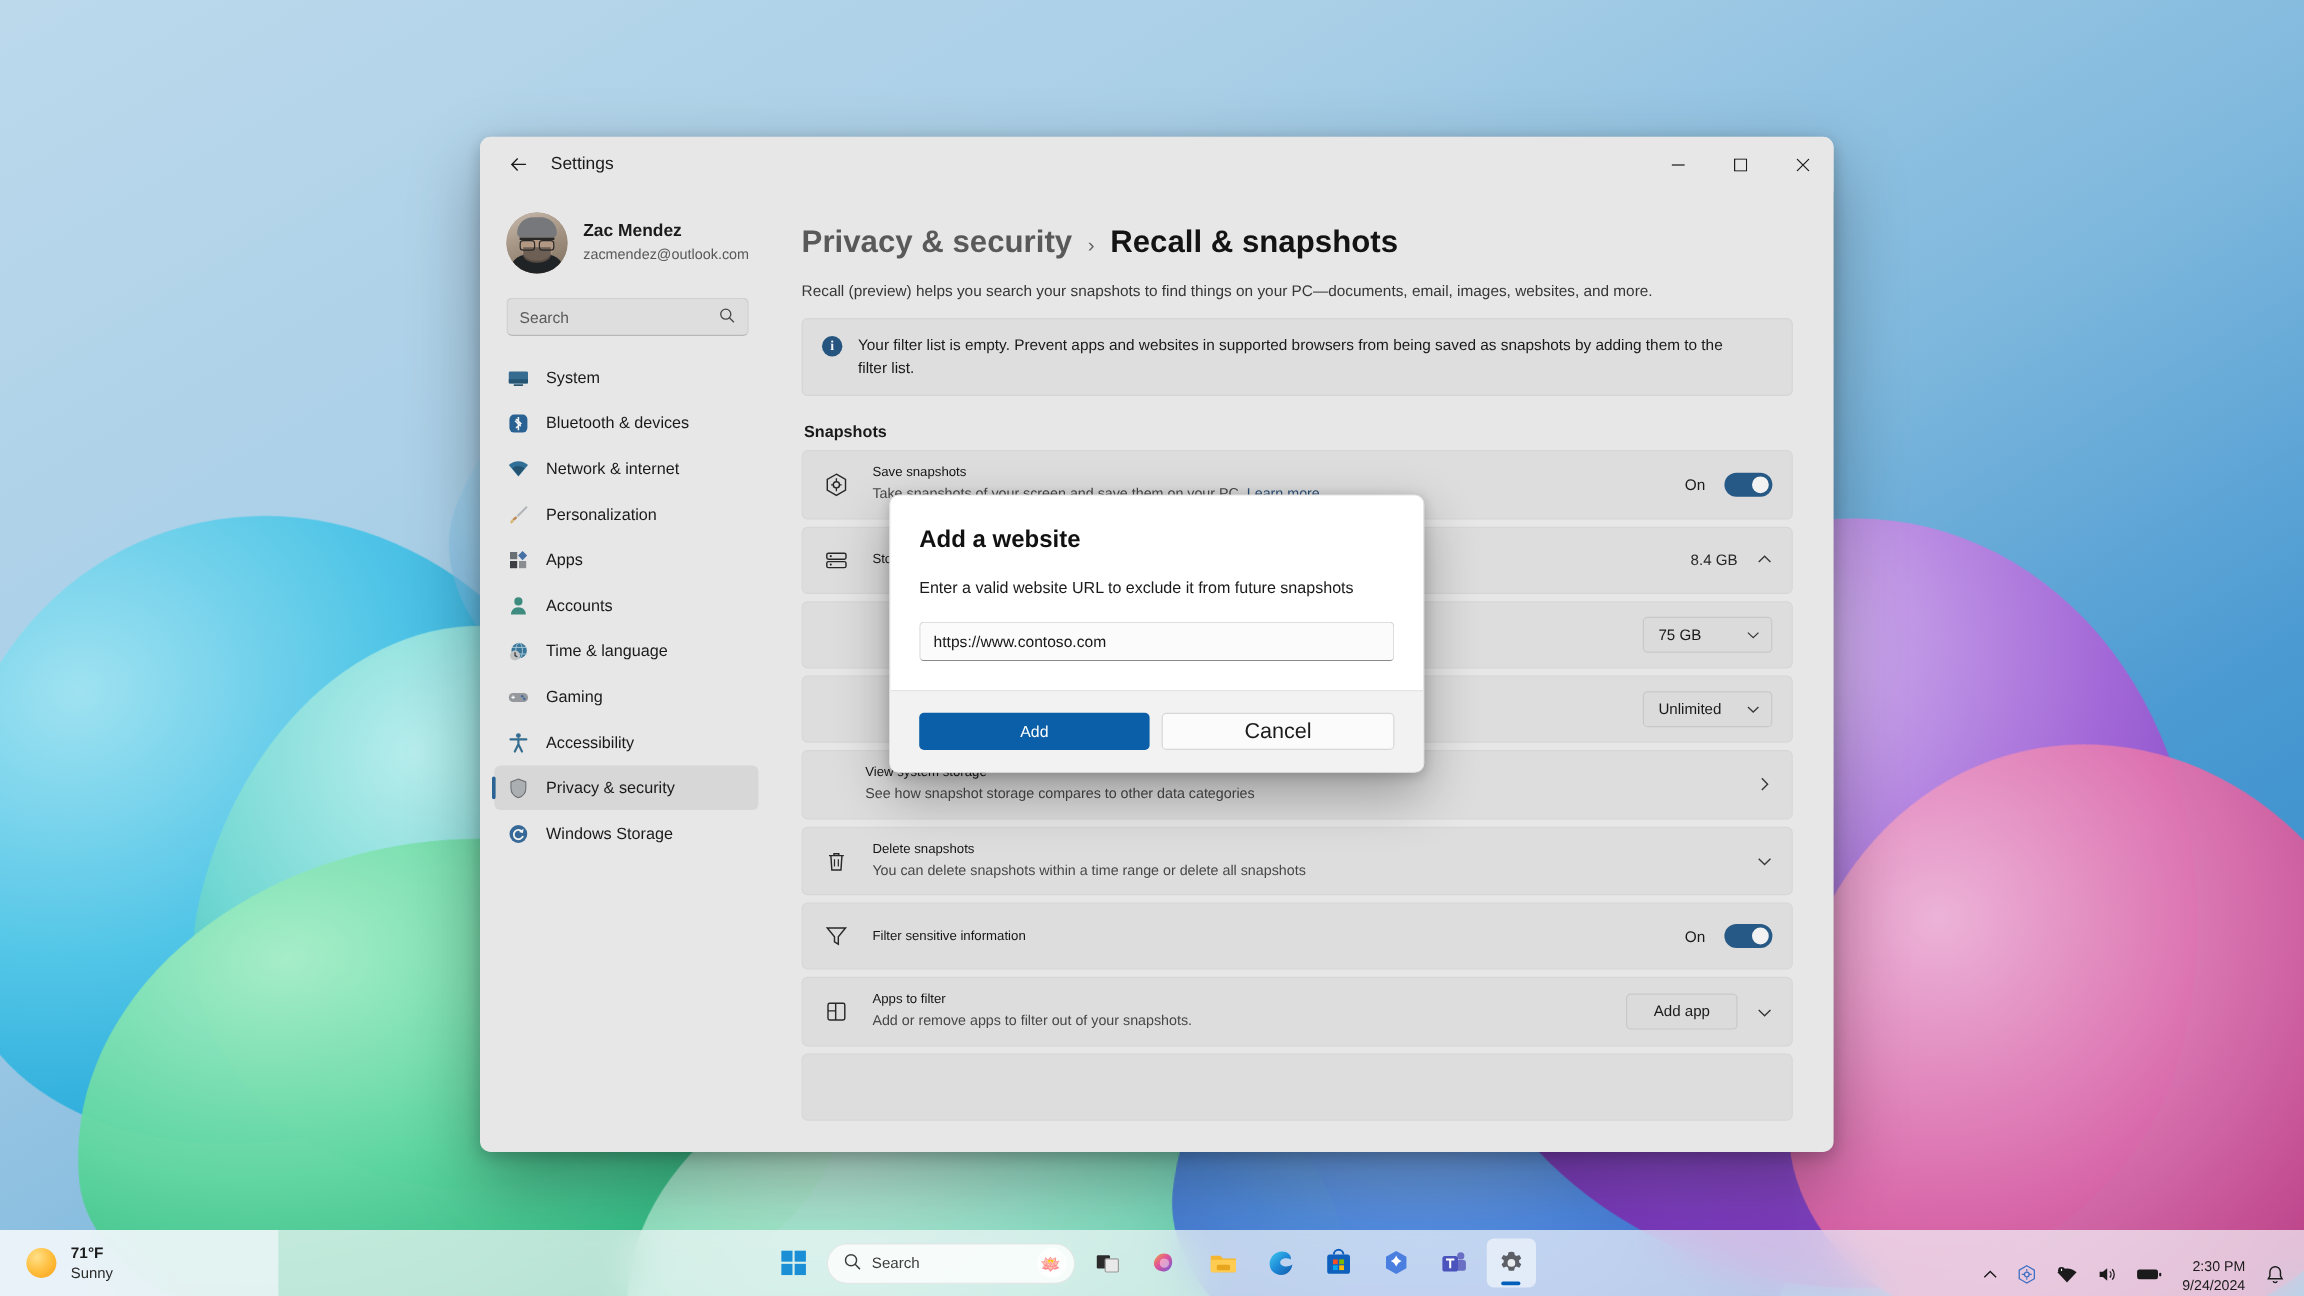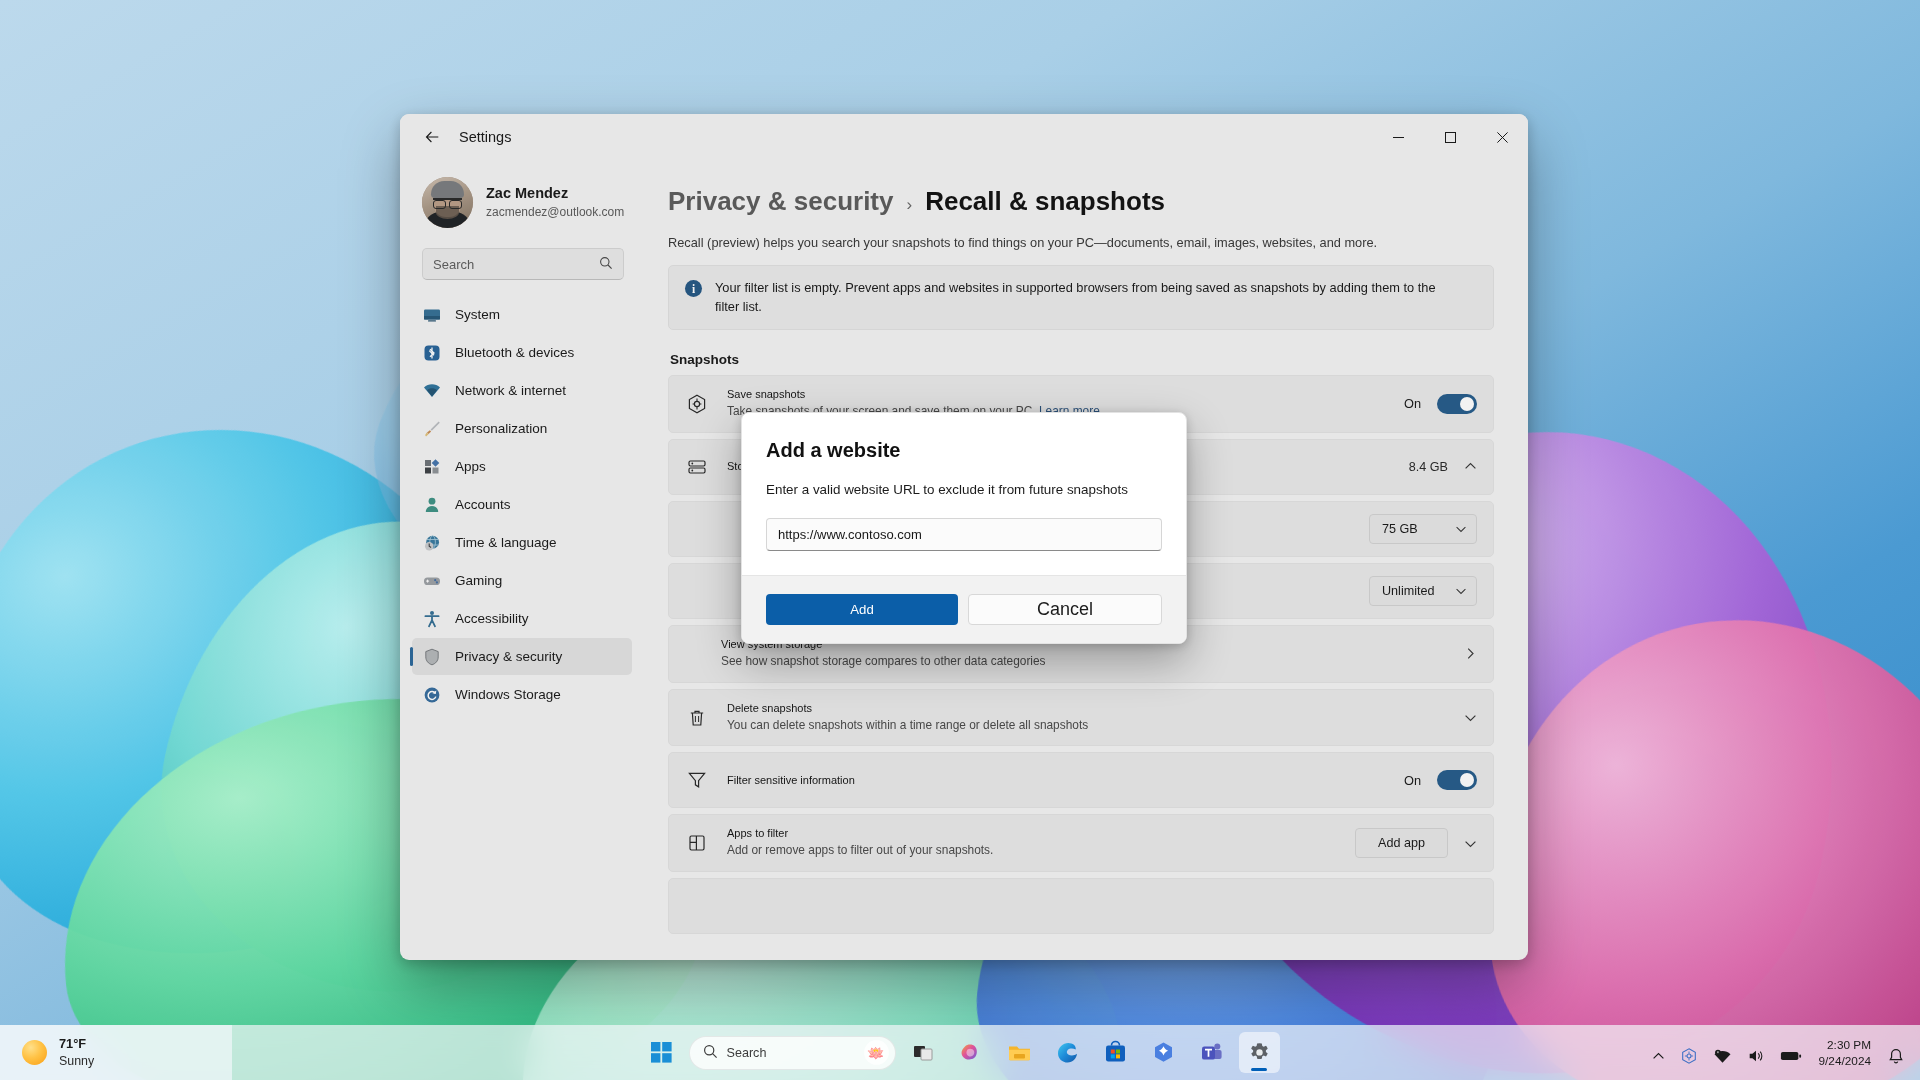--- a/index.html
+++ b/index.html
@@ -200,21 +200,21 @@
     content:""; position:absolute; bottom:2px; left:50%; transform:translateX(-50%);
     width:16px; height:3px; border-radius:2px; background:#005fb8;
   }
   .tb-search {
     height:34px; min-width:207px; border-radius:17px; background:rgba(255,255,255,.78);
     border:1px solid rgba(0,0,0,.08); display:flex; align-items:center; gap:9px; padding:0 6px 0 13px;
     font-size:12.6px; color:#3c3c3c;
   }
   .lotus { width:25px; height:25px; border-radius:50%; background:rgba(255,255,255,.75);
     display:flex; align-items:center; justify-content:center; font-size:14px; margin-left:auto;}
-  .tray { position:absolute; right:10px; bottom:0; height:42px; display:flex; align-items:flex-start; gap:3px; }
+  .tray { position:absolute; right:10px; bottom:0; height:42px; display:flex; align-items:flex-end; gap:3px; }
   .tray-item { padding:0 6px; height:36px; display:flex; align-items:center; justify-content:center; color:#1b1b1b; border-radius:5px;}
   .clock { text-align:right; font-size:11.8px; color:#1b1b1b; line-height:1.35; padding:0 8px; }
 </style>
 </head>
 <body>
 
 <div class="wall">
   <div class="sky"></div>
   <div class="petal p1"></div>
   <div class="petal p8"></div>

